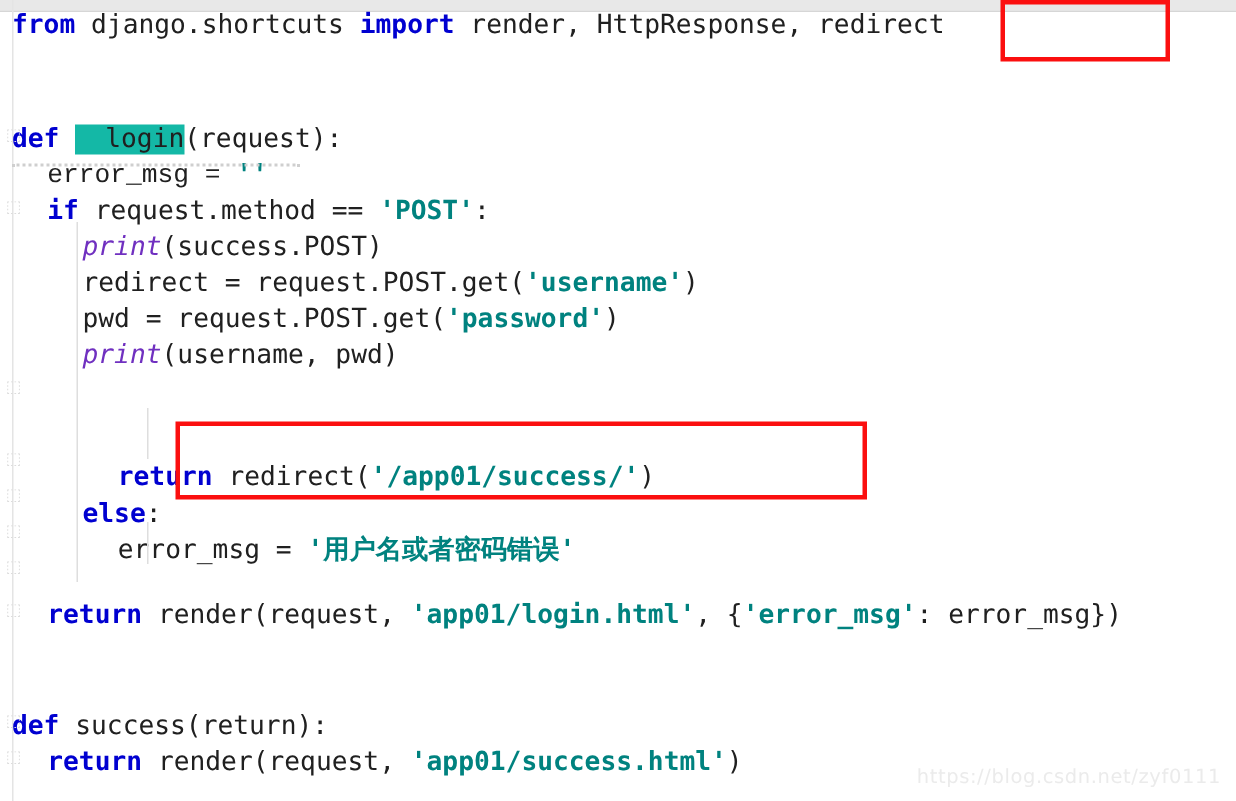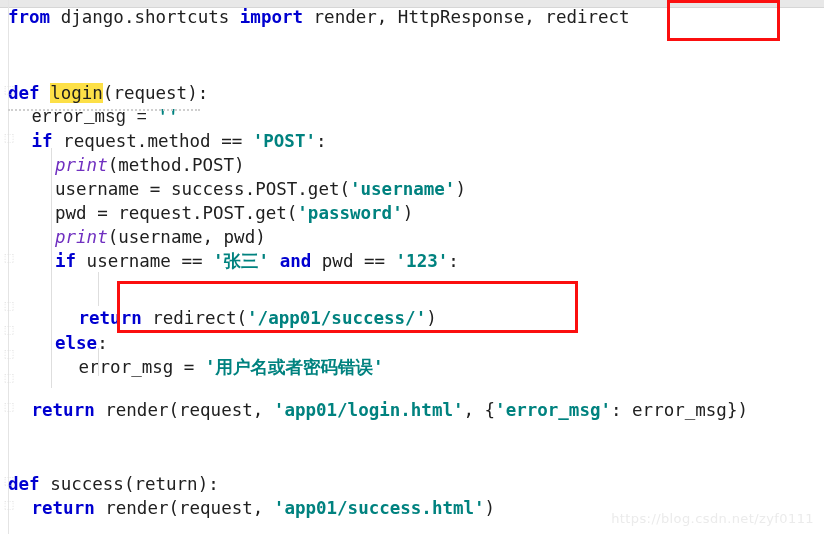--- a/index.html
+++ b/index.html
@@ -64,21 +64,21 @@
     color: #dcdcdc;
     font-family: "DejaVu Sans", "Liberation Sans", sans-serif;
   }
 
   
   .kw   { color: #0000d0; font-weight: bold; }
   .str  { color: #00827f; font-weight: bold; }
   .fn   { color: #7030c0; font-style: italic; }
   .plain{ color: #202020; }
   .cmt  { color: #9b9b9b; font-style: italic; }
-  .hl   { background: #fde047; }
+  .hl   { background: #14b8a6; padding-left: 20px; }
 
   
   .guide {
     position: absolute;
     width: 1px;
     background: #dedede;
   }
 
   
   .redbox {
@@ -107,25 +107,24 @@
 
   <div class="top-strip"></div>
   <div class="top-strip-edge"></div>
   <div class="gutter-edge"></div>
 
   <div class="code" id="code-surface">
       <div class="line" style="top: -2px; left: 8px;"><span class="kw">from</span><span class="plain"> django.shortcuts </span><span class="kw">import</span><span class="plain"> render, HttpResponse, redirect</span></div>
       <div class="line" style="top: 74px; left: 8px;"><span class="kw">def</span><span class="plain"> </span><span class="hl">login</span><span class="plain">(request):</span></div>
       <div class="line" style="top: 98px; left: 31.5px; font-family: Liberation Mono, monospace;"><span class="plain">error_msg = </span><span class="str">''</span></div>
       <div class="line" style="top: 122px; left: 31.5px;"><span class="kw">if</span><span class="plain"> request.method == </span><span class="str">'POST'</span><span class="plain">:</span></div>
-      <div class="line" style="top: 146px; left: 55px;"><span class="fn">print</span><span class="plain">(method.POST)</span></div>
-      <div class="line" style="top: 170px; left: 55px;"><span class="plain">username = success.POST.get(</span><span class="str">'username'</span><span class="plain">)</span></div>
+      <div class="line" style="top: 146px; left: 55px;"><span class="fn">print</span><span class="plain">(success.POST)</span></div>
+      <div class="line" style="top: 170px; left: 55px;"><span class="plain">redirect = request.POST.get(</span><span class="str">'username'</span><span class="plain">)</span></div>
       <div class="line" style="top: 194px; left: 55px;"><span class="plain">pwd = request.POST.get(</span><span class="str">'password'</span><span class="plain">)</span></div>
       <div class="line" style="top: 218px; left: 55px;"><span class="fn">print</span><span class="plain">(username, pwd)</span></div>
-      <div class="line" style="top: 242px; left: 55px;"><span class="kw">if</span><span class="plain"> username == </span><span class="str">'张三'</span><span class="plain"> </span><span class="kw">and</span><span class="plain"> pwd == </span><span class="str">'123'</span><span class="plain">:</span></div>
       <div class="line" style="top: 299px; left: 78.5px; text-align: center;"><span class="kw">return</span><span class="plain"> redirect(</span><span class="str">'/app01/success/'</span><span class="plain">)</span></div>
       <div class="line" style="top: 324px; left: 55px;"><span class="kw">else</span><span class="plain">:</span></div>
       <div class="line" style="top: 348px; left: 78.5px;"><span class="plain">error_msg = </span><span class="str">'用户名或者密码错误'</span></div>
       <div class="line" style="top: 391px; left: 31.5px;"><span class="kw">return</span><span class="plain"> render(request, </span><span class="str">'app01/login.html'</span><span class="plain">, {</span><span class="str">'error_msg'</span><span class="plain">: error_msg})</span></div>
       <div class="line" style="top: 465px; left: 8px;"><span class="kw">def</span><span class="plain"> success(return):</span></div>
       <div class="line" style="top: 489px; left: 31.5px;"><span class="kw">return</span><span class="plain"> render(request, </span><span class="str">'app01/success.html'</span><span class="plain">)</span></div>
       <div style="position: absolute; left: 8px; top: 99px; width: 192px; height: 3px; border-bottom: 2px dotted rgb(207, 207, 207);"></div>
     </div>
 
   <div id="guides-layer">

